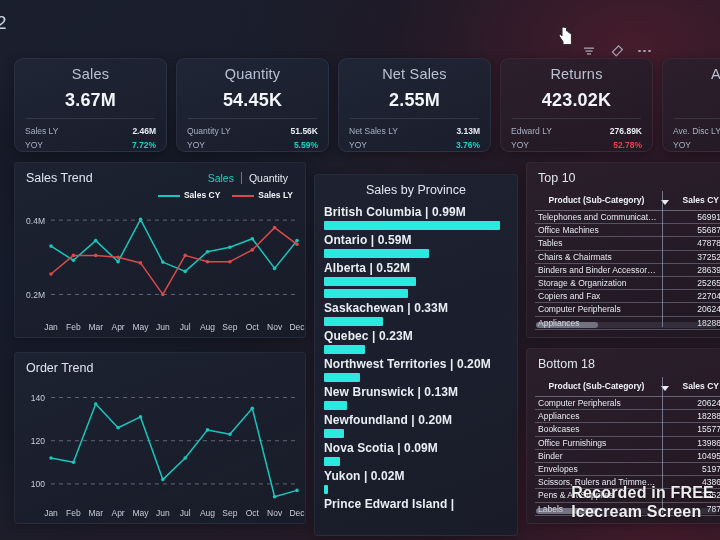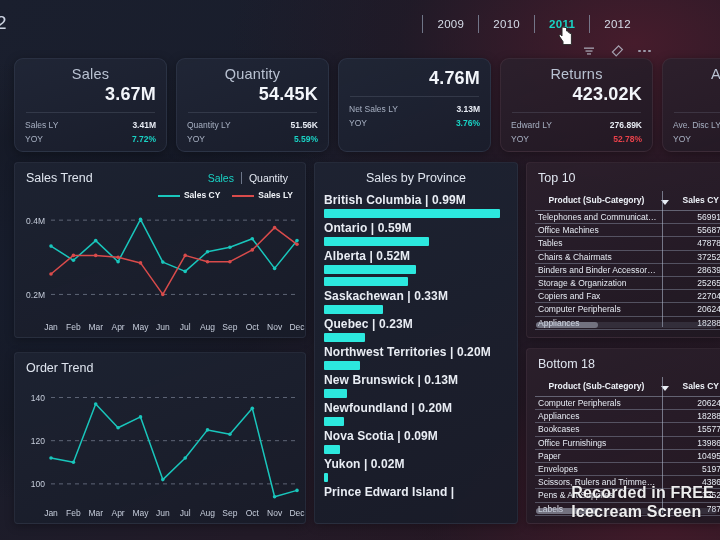--- a/index.html
+++ b/index.html
@@ -46,21 +46,21 @@
     background: linear-gradient(160deg, rgba(32,38,54,0.96), rgba(26,30,44,0.93));
     border: 1px solid rgba(92,104,130,0.22);
     box-shadow: 0 2px 10px rgba(0,0,0,0.35);
     padding: 7px 10px 6px 10px; position: relative;
   }
   .kpi.warm {
     background: linear-gradient(160deg, rgba(44,32,44,0.95), rgba(34,25,36,0.93));
     border-color: rgba(110,80,96,0.25);
   }
   .kpi .k-title { text-align: center; font-size: 14.5px; color: #b9c2d2; letter-spacing: .2px; }
-  .kpi .k-val { text-align: right; font-size: 18px; color: #f2f5fa; font-weight: bold; margin-top: 2px; letter-spacing: .2px; }
+  .kpi .k-val { text-align: center; font-size: 18px; color: #f2f5fa; font-weight: bold; margin-top: 8px; letter-spacing: .2px; }
   .kpi .k-rule { height: 1px; background: rgba(130,140,160,0.22); margin: 7px 1px 5px 1px; }
   .kpi .k-row { display: flex; justify-content: space-between; font-size: 8.5px; line-height: 14px; }
   .kpi .k-lab { color: #a7b0c2; }
   .kpi .k-num { color: #e8ecf4; font-weight: bold; }
   .k-num.pos { color: #19d3c5; }
   .k-num.neg { color: #e8414a; }
 
   
   .panel {
     position: absolute; border-radius: 4px;
@@ -81,21 +81,21 @@
   .st-toggle .t-on { color: #19d3c5; padding: 0 7px; cursor: pointer; }
   .st-toggle .t-off { color: #e4e9f2; padding: 0 7px; cursor: pointer; }
   .st-toggle .t-bar { width: 1px; height: 12px; background: #6d7689; }
   .legend { position: absolute; right: 12px; top: 27px; display: flex; gap: 12px; align-items: center; font-size: 8.5px; color: #f0f3f8; font-weight: bold; }
   .legend span.sw { display: inline-block; width: 22px; height: 2.5px; vertical-align: middle; margin-right: 4px; }
 
   
   #orderTrend { left: 14px; top: 352px; width: 292px; height: 172px; }
 
   
-  #province { left: 314px; top: 162px; width: 204px; height: 362px; }
+  #province { left: 314px; top: 174px; width: 204px; height: 362px; }
   .prov-list { position: absolute; left: 0; top: 30px; width: 100%; height: 330px; padding: 0 9px; overflow: hidden; }
   .prov-item { margin-bottom: 3px; }
   .prov-lab { font-size: 12px; color: #e9edf4; font-weight: bold; letter-spacing: .1px; margin-bottom: 2px; }
   .prov-bar { height: 9px; background: #2ce8de; border-radius: 1px; }
 
   
   #top10 { left: 526px; top: 162px; width: 198px; height: 176px; }
   #bottom10 { left: 526px; top: 348px; width: 198px; height: 176px; }
   .tbl { position: absolute; left: 8px; top: 28px; right: 0; bottom: 10px; }
   .tbl-head {
@@ -133,30 +133,20 @@
   svg { display: block; }
 </style>
 </head>
 <body>
 
 <div id="app">
 
   <div class="topbar">
     <div class="corner-num">2</div>
 
-    <div class="years">
-      <div class="yr-sep"></div>
-      <div class="yr">2009</div>
-      <div class="yr-sep"></div>
-      <div class="yr">2010</div>
-      <div class="yr-sep"></div>
-      <div class="yr active">2011</div>
-      <div class="yr-sep"></div>
-      <div class="yr">2012</div>
-    </div>
 
     <div class="cursor-hand">
       <svg width="16" height="20" viewBox="0 0 16 20">
         <path d="M4 1 L4 10 L2.2 8.4 L1 9.8 L5 15.6 L5 18.6 L13.4 18.6 L13.4 13 L13.4 7.4 L11.8 7.4 L11.8 6.2 L10.2 6.2 L10.2 5 L8.6 5 L8.6 1.6 Z" fill="#ffffff" stroke="#2b2b2b" stroke-width="1"></path>
       </svg>
     </div>
 
     <div class="tools">
       <span class="tool">
         <svg width="14" height="14" viewBox="0 0 14 14">
@@ -178,42 +168,43 @@
     </div>
   </div>
 
   <div class="kpis">
     <div class="kpi">
       <div class="k-title">Sales</div>
       <div class="k-val">3.67M</div>
       <div class="k-rule"></div>
       <div class="k-row">
           <span class="k-lab">Sales LY</span>
-          <span class="k-num">3.41M</span>
+          <span class="k-num">2.46M</span>
         </div>
       <div class="k-row">
           <span class="k-lab">YOY</span>
           <span class="k-num pos">7.72%</span>
         </div>
     </div>
     <div class="kpi">
       <div class="k-title">Quantity</div>
       <div class="k-val">54.45K</div>
       <div class="k-rule"></div>
       <div class="k-row">
           <span class="k-lab">Quantity LY</span>
           <span class="k-num">51.56K</span>
         </div>
       <div class="k-row">
           <span class="k-lab">YOY</span>
           <span class="k-num pos">5.59%</span>
         </div>
     </div>
     <div class="kpi">
-      <div class="k-val">4.76M</div>
+      <div class="k-title">Net Sales</div>
+      <div class="k-val">2.55M</div>
       <div class="k-rule"></div>
       <div class="k-row">
           <span class="k-lab">Net Sales LY</span>
           <span class="k-num">3.13M</span>
         </div>
       <div class="k-row">
           <span class="k-lab">YOY</span>
           <span class="k-num pos">3.76%</span>
         </div>
     </div>
@@ -463,21 +454,21 @@
           </div>
           <div class="tbl-row">
             <span class="td-a">Bookcases</span>
             <span class="td-b">15577</span>
           </div>
           <div class="tbl-row">
             <span class="td-a">Office Furnishings</span>
             <span class="td-b">13986</span>
           </div>
           <div class="tbl-row">
-            <span class="td-a">Paper</span>
+            <span class="td-a">Binder</span>
             <span class="td-b">10495</span>
           </div>
           <div class="tbl-row">
             <span class="td-a">Envelopes</span>
             <span class="td-b">5197</span>
           </div>
           <div class="tbl-row">
             <span class="td-a">Scissors, Rulers and Trimme…</span>
             <span class="td-b">4386</span>
           </div>

